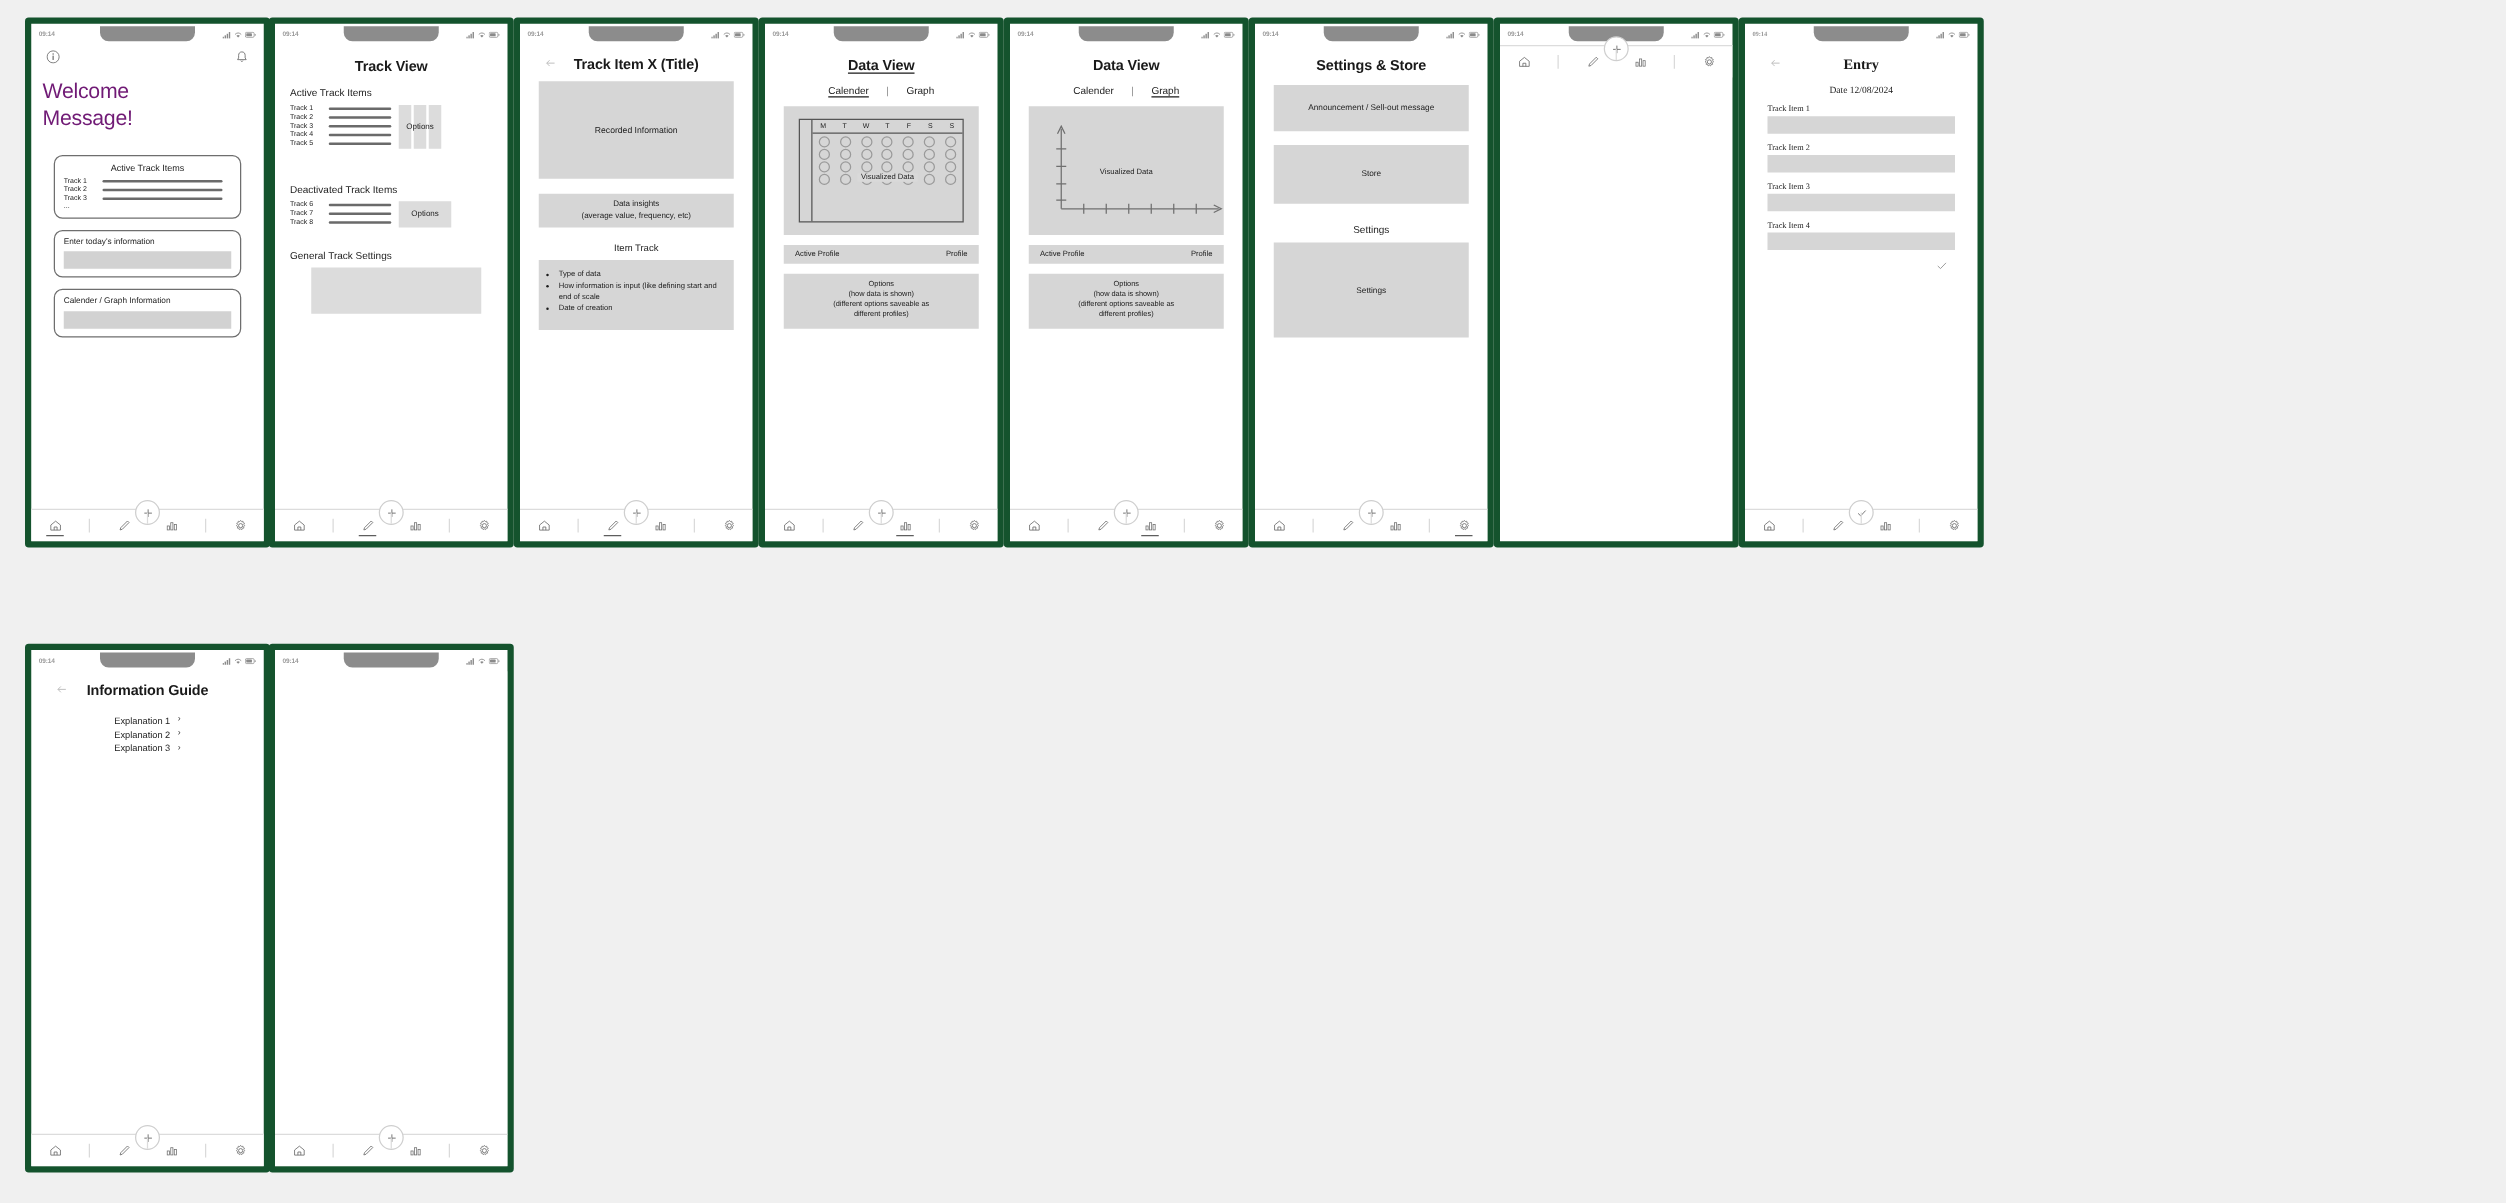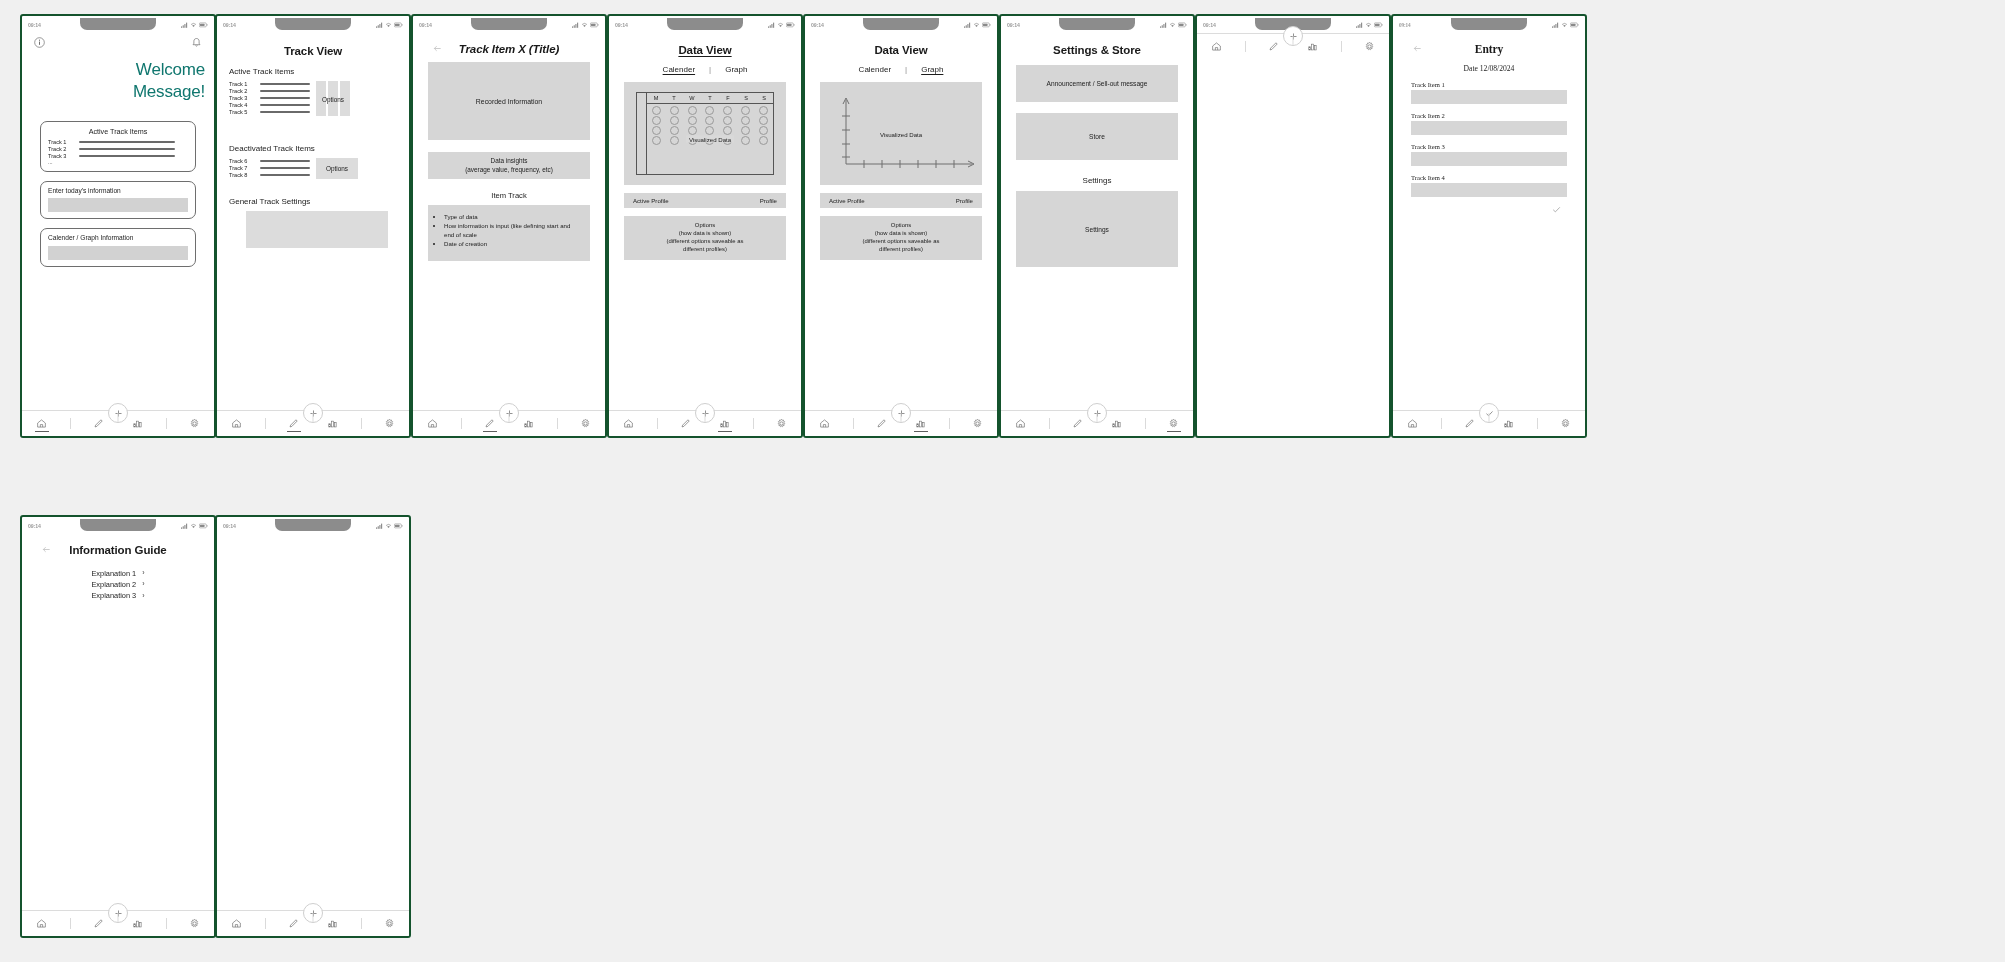--- a/index.html
+++ b/index.html
@@ -14,21 +14,21 @@
     position: relative;
     width: 2005px; height: 962px;
     background: #f0f0f0;
   }
 
   
   .phone {
     position: absolute;
     width: 196px;
     background: #ffffff;
-    border: 2px solid #14532d;
+    border: 5px solid #14532d;
     border-radius: 3px;
     overflow: hidden;
     display: flex;
     flex-direction: column;
   }
   .phone.tall { height: 424px; }
 
   
   .statusbar {
     position: relative;
@@ -101,22 +101,22 @@
   .title-row .back {
     position: absolute;
     left: 10px;
     color: #b4b4b4;
   }
   .title-row .page-title { flex: 1; }
 
   
   .welcome-title {
     font-size: 17px;
-    color: #0f766e;
-    text-align: right;
+    color: #701a75;
+    text-align: left;
     line-height: 1.28;
     margin-top: 8px;
     letter-spacing: -0.2px;
   }
 
   
   .rcard {
     border: 1px solid #6e6e6e;
     border-radius: 7px;
     background: #fff;
@@ -688,21 +688,21 @@
             <path d="M1.6 3.3 A5.6 5.6 0 0 1 9.4 3.3" stroke="#8a8a8a" stroke-width="1.1" fill="none"></path>
           </svg>
         <svg width="9" height="6" viewBox="0 0 14 8">
             <rect x="0.4" y="0.7" width="11" height="6.2" rx="1.6" stroke="#8a8a8a" stroke-width="0.9" fill="none"></rect>
             <rect x="1.6" y="1.9" width="7" height="3.8" rx="0.8" fill="#8a8a8a"></rect>
             <rect x="12" y="2.9" width="1.3" height="2" rx="0.5" fill="#8a8a8a"></rect>
           </svg>
       </div>
     </div>
     <div class="screen">
-      <div class="title-row" style="position:relative; padding-top:10px;font-style:italic;">
+      <div class="title-row" style="position:relative; padding-top:10px;">
         <span class="back"><svg width="11" height="11" viewBox="0 0 16 16">
               <path d="M12.6 8 H3.6 M6.8 4.6 L3.4 8 L6.8 11.4" stroke="#b4b4b4" stroke-width="1" fill="none"></path>
             </svg></span>
         <span class="page-title">Track Item X (Title)</span>
       </div>
       <div class="big-grey">Recorded Information</div>
       <div class="insight-grey">
         <div>Data insights</div>
         <div>(average value, frequency, etc)</div>
       </div>

